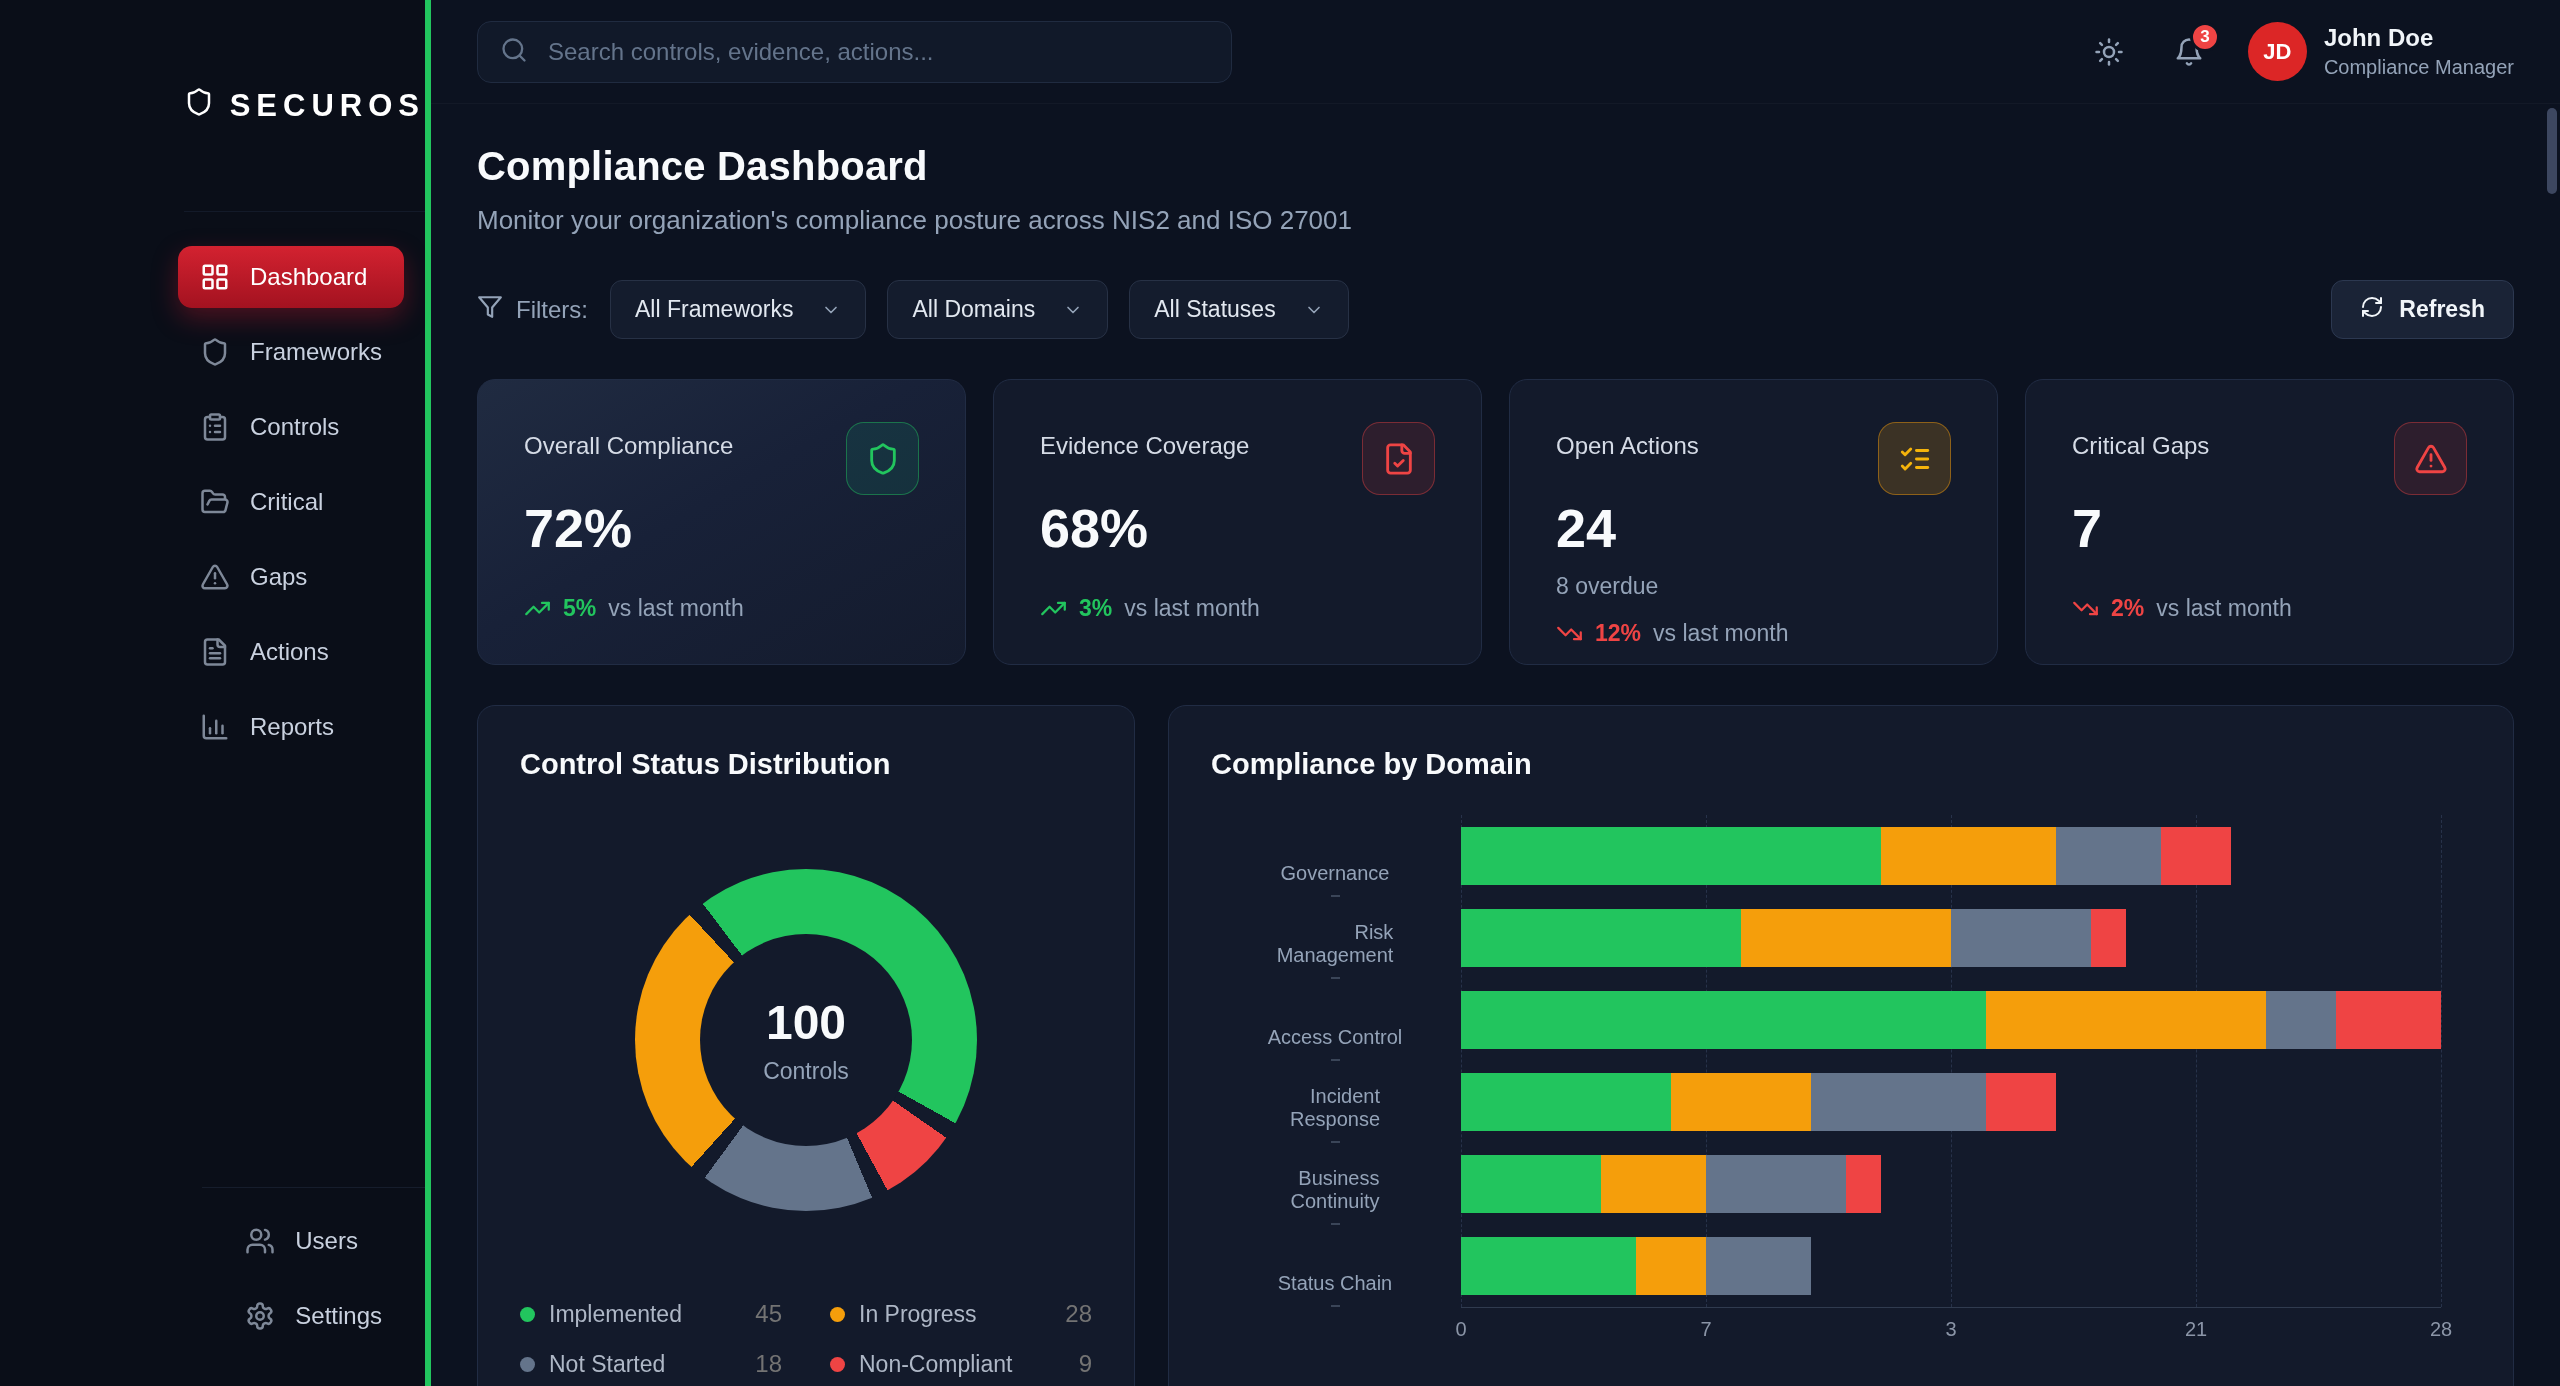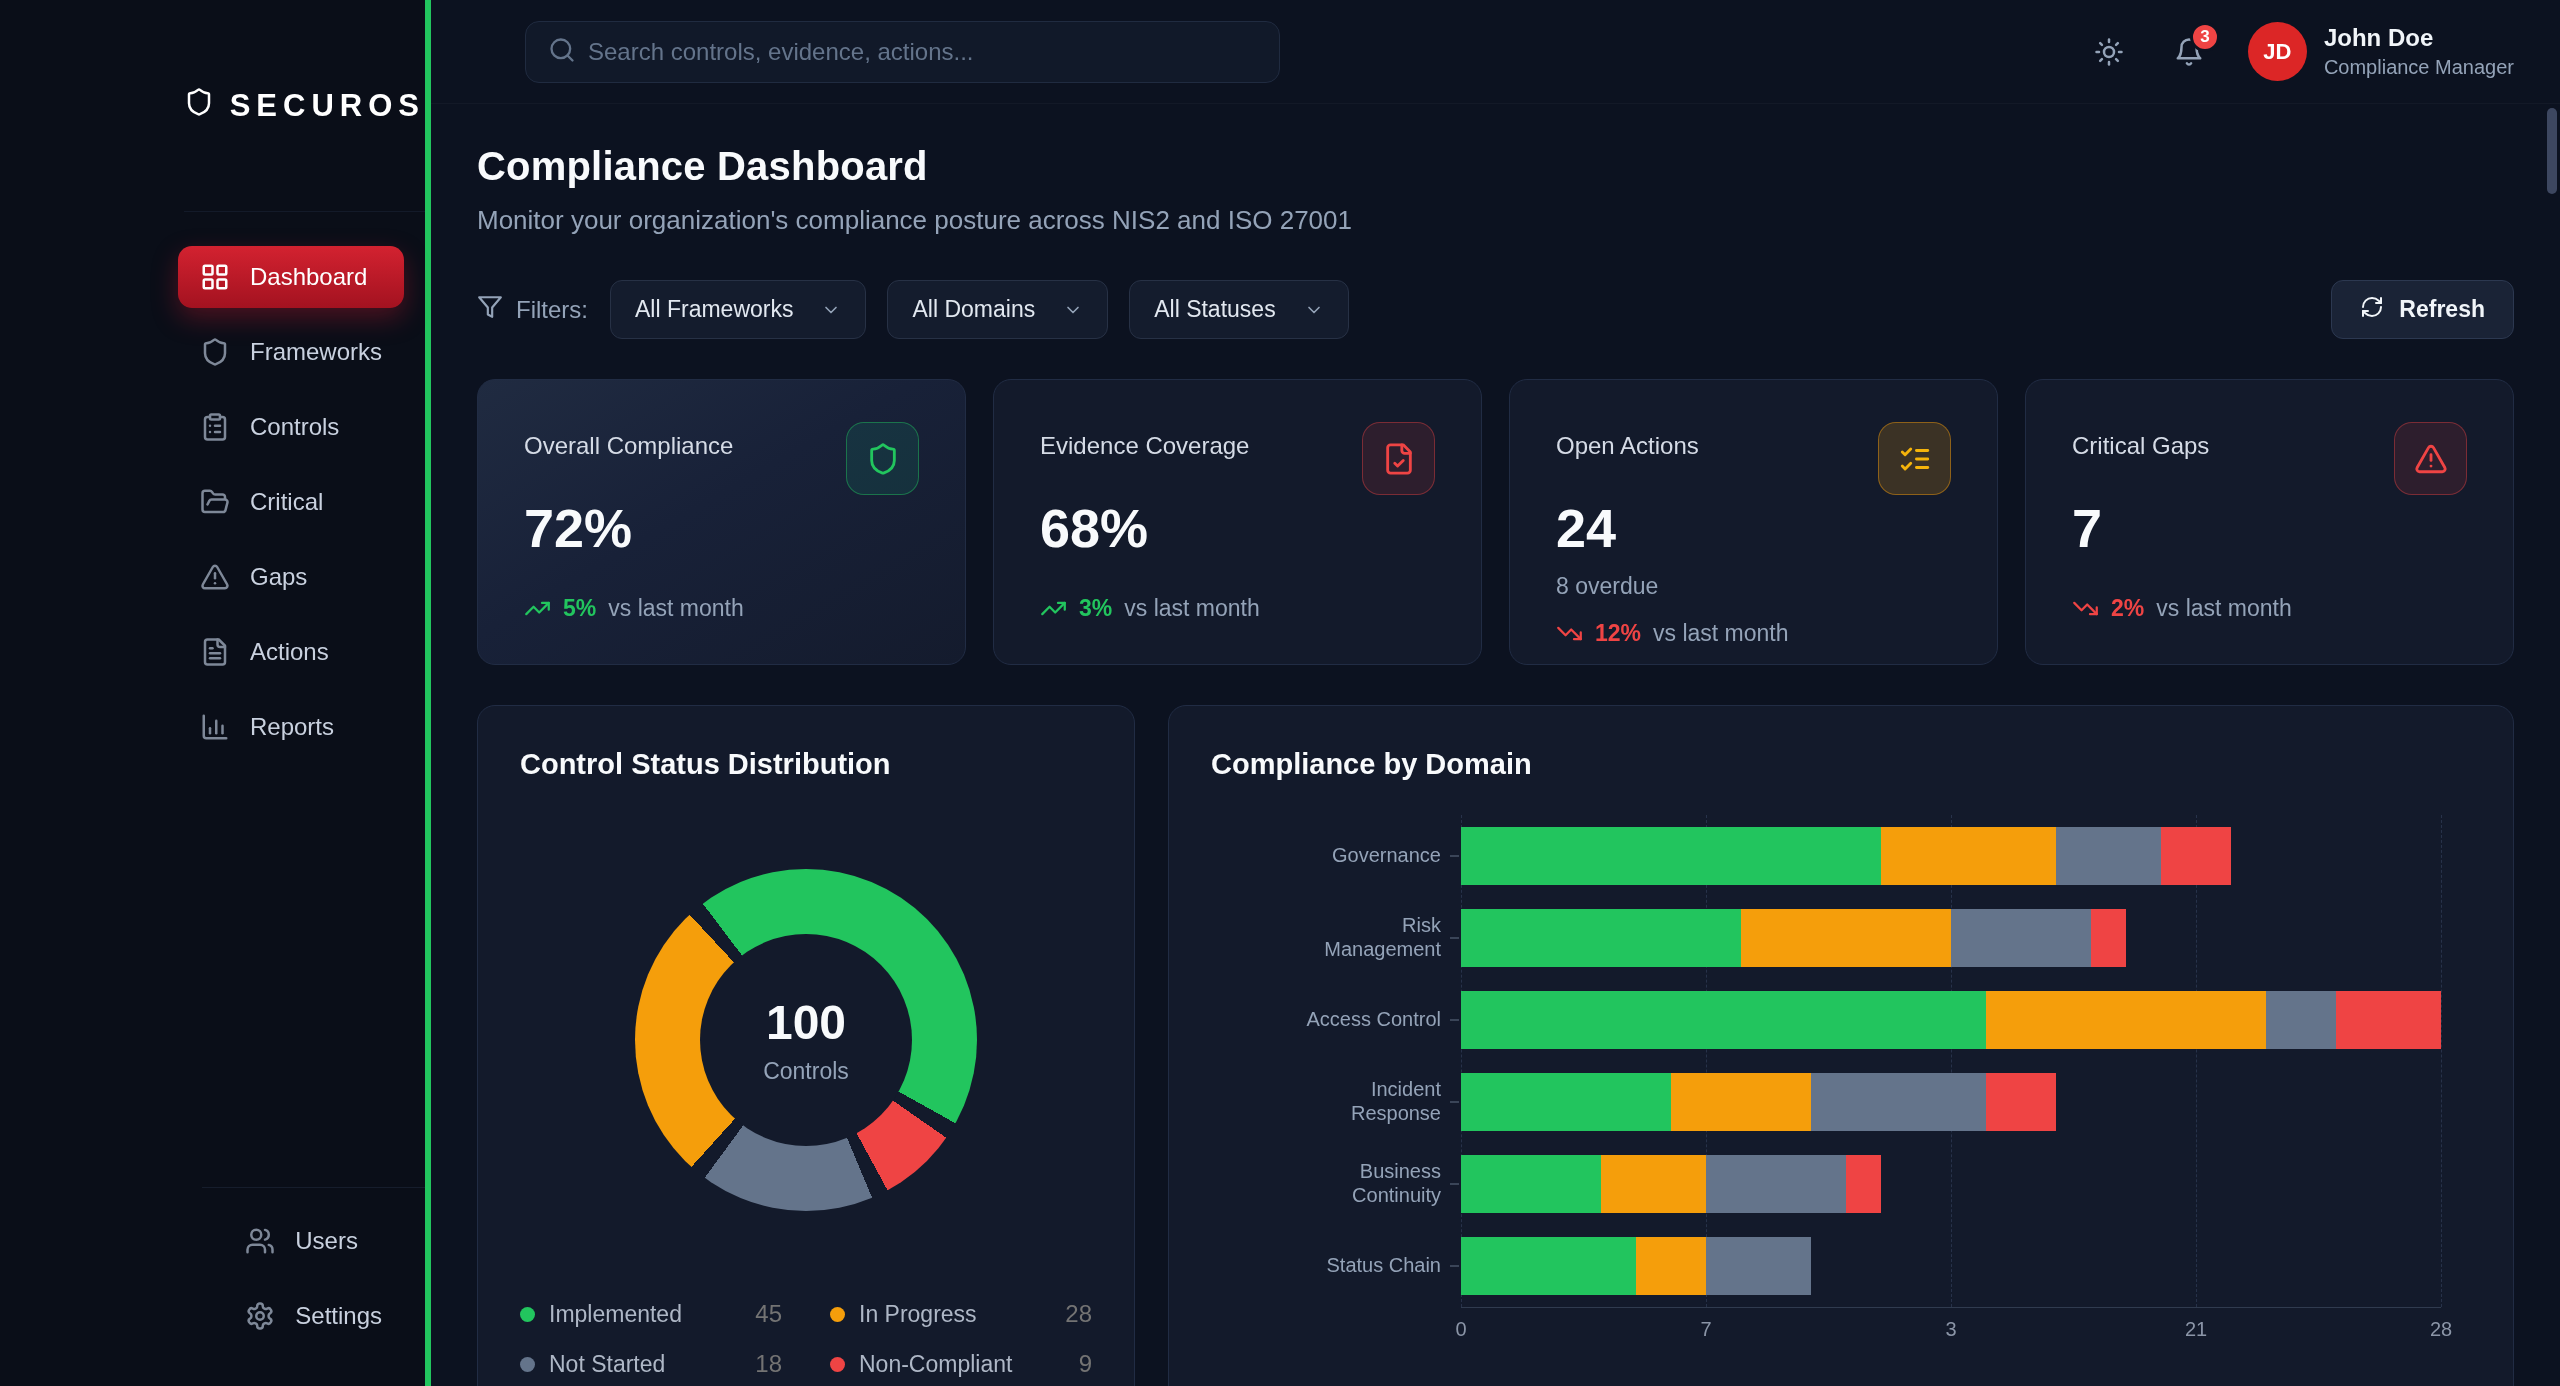--- a/index.html
+++ b/index.html
@@ -21,21 +21,21 @@
                      box-shadow:0 10px 26px rgba(200,25,45,.35); }
   .nav-item.active svg { color:#fff; }
   .sidebar-footer { margin-top:auto; padding-bottom:26px; }
   .sidebar-divider { border-top:1px solid #161d2c; margin-bottom:22px; }
 
   
   .main { flex:1; display:flex; flex-direction:column; background:#0c1220; min-width:0; }
   .topbar { height:104px; flex:none; display:flex; align-items:center; justify-content:space-between;
             padding:0 46px; border-bottom:1px solid rgba(255,255,255,0.03); }
   .search { width:755px; height:62px; background:#111929; border:1px solid #202b40; border-radius:14px;
-            display:flex; align-items:center; gap:12px; padding:0 22px;margin-left:48px; }
+            display:flex; align-items:center; gap:20px; padding:0 22px; }
   .search svg { width:28px; height:28px; color:#64748b; flex:none; }
   .search input { flex:1; background:transparent; border:none; outline:none; color:#e2e8f0; font-size:24px;
                   font-family:"Liberation Sans", sans-serif; }
   .search input::placeholder { color:#64748b; }
   .topbar-right { display:flex; align-items:center; gap:38px; }
   .iconbtn { background:transparent; border:none; color:#94a3b8; width:42px; height:42px; display:flex;
              align-items:center; justify-content:center; cursor:pointer; position:relative; }
   .iconbtn svg { width:30px; height:30px; }
   .badge { position:absolute; top:-9px; right:-10px; min-width:30px; height:30px; border-radius:15px;
            background:#ef4444; color:#fff; font-size:17px; font-weight:700; display:flex; align-items:center;
@@ -99,21 +99,21 @@
   .donut-value { font-size:48px; font-weight:700; color:#f8fafc; }
   .donut-label { font-size:23px; color:#94a3b8; margin-top:8px; }
   .legend { margin-top:88px; display:grid; grid-template-columns:1fr 1fr; column-gap:48px; row-gap:20px; }
   .legend-item { display:flex; align-items:center; gap:14px; height:30px; }
   .legend-item .dot { width:15px; height:15px; border-radius:50%; flex:none; }
   .legend-label { flex:1; font-size:23px; color:#aeb7c6; }
   .legend-value { font-size:24px; font-weight:400; color:#737373; }
 
   .domain-chart { margin-top:34px; margin-right:30px; display:flex; }
   .dlabels { width:250px; flex:none; }
-  .dlabel { height:82px; display:flex; align-items:center; justify-content:flex-end; gap:9px; padding-right:2px; }
+  .dlabel { height:82px; display:flex; align-items:center; justify-content:flex-end; gap:9px; padding-right:2px;flex-direction:column; }
   .dlabel-text { text-align:right; color:#94a3b8; font-size:20px; line-height:1.18; }
   .lline { display:block; }
   .dtick { width:9px; height:2px; background:#3a4558; flex:none; }
   .dplot { flex:1; position:relative; min-width:0; }
   .dgrid { position:absolute; left:0; right:0; top:0; bottom:40px; z-index:0; }
   .gline { position:absolute; top:0; bottom:0; width:0; border-left:1px dashed #27324a; }
   .dtrack { position:relative; z-index:1; height:82px; padding:12px 0; display:flex; }
   .dseg { height:100%; }
   .daxis { position:relative; height:40px; border-top:1px solid #303b4f; }
   .xtick { position:absolute; top:10px; transform:translateX(-50%); font-size:20px; color:#8b95a7; }

